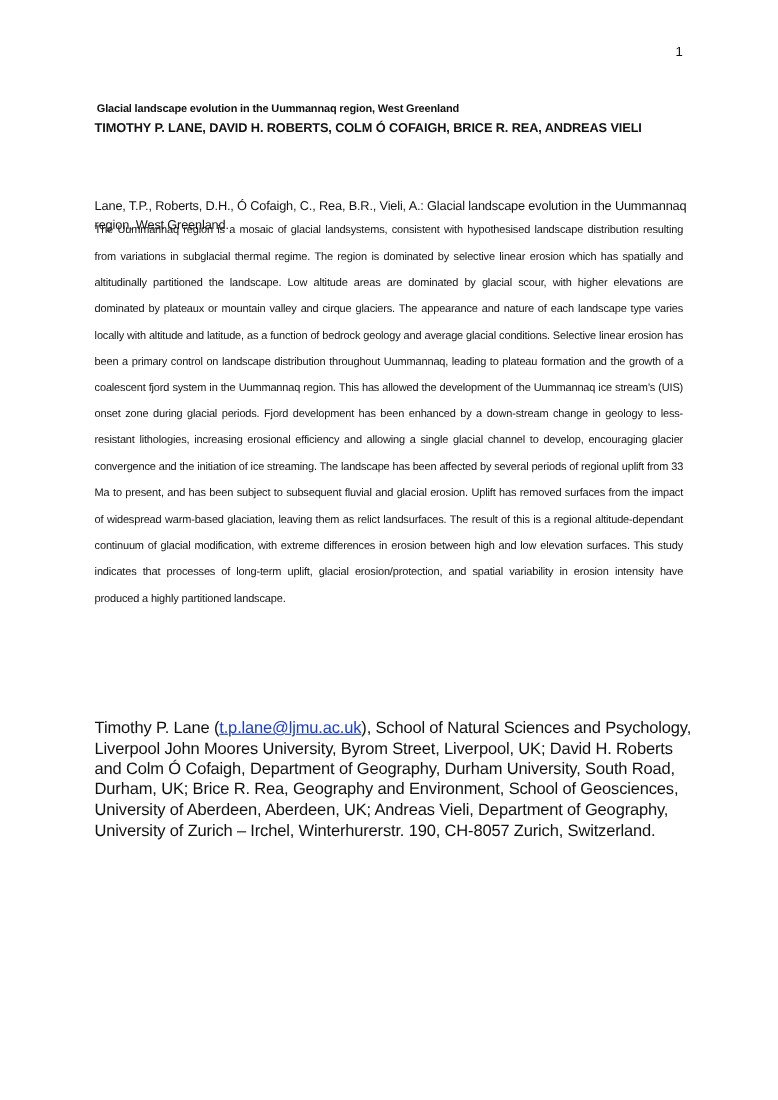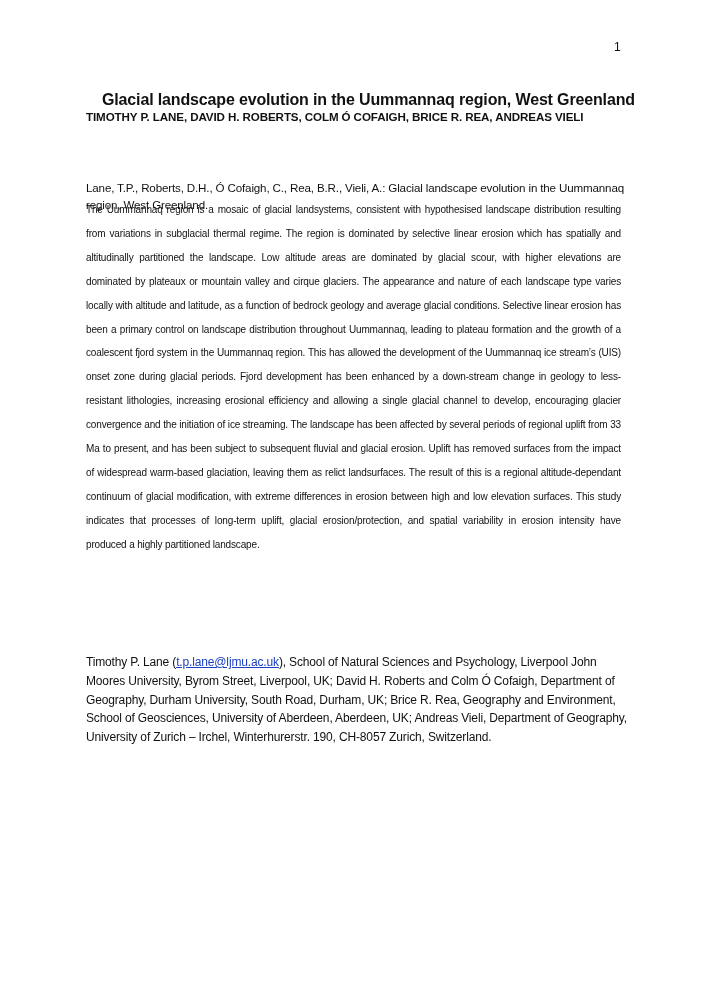--- a/index.html
+++ b/index.html
@@ -1,23 +1,23 @@
 <!DOCTYPE html>
 <html><head>
 <meta charset="utf-8">
 <style>
   html, body { margin: 0; padding: 0; background: #ffffff; }
   body { width: 707px; height: 1000px; position: relative; overflow: hidden;
          font-family: "Liberation Sans", sans-serif; color: #111111; }
   .page-number { position: absolute; top: 40px; left: 614px; font-size: 12px; }
-  .title { position: absolute; top: 91px; left: 102px; font-size: 16px; font-weight: bold; line-height: 17px; letter-spacing: -0.15px; }
+  .title { position: absolute; top: 91px; left: 88px; font-size: 10px; font-weight: bold; line-height: 17px; letter-spacing: -0.15px; }
   .authors { position: absolute; top: 108px; left: 86px; font-size: 11.6px; font-weight: bold; line-height: 17px; letter-spacing: -0.1px; text-align: center; }
   .citation { position: absolute; top: 143px; left: 86px; width: 545px; font-size: 11.6px; line-height: 17px; letter-spacing: -0.15px; margin-top: 36px; }
   .abstract { position: absolute; top: 198px; left: 86px; width: 535px; font-size: 10px; line-height: 23.9px; text-align: justify; letter-spacing: -0.15px; }
-  .affiliations { position: absolute; top: 653px; left: 86px; width: 545px; font-size: 12px; line-height: 18.8px; letter-spacing: -0.15px; }
+  .affiliations { position: absolute; top: 653px; left: 86px; width: 545px; font-size: 15px; line-height: 18.8px; letter-spacing: -0.15px; }
   .email-link { color: #1a3fc4; text-decoration: underline; }
 </style>
 </head>
 <body>
 
 <div class="page-number">1</div>
 
 <div class="title">Glacial landscape evolution in the Uummannaq region, West Greenland</div>
 <div class="authors">TIMOTHY P. LANE, DAVID H. ROBERTS, COLM Ó COFAIGH, BRICE R. REA, ANDREAS VIELI</div>
 

